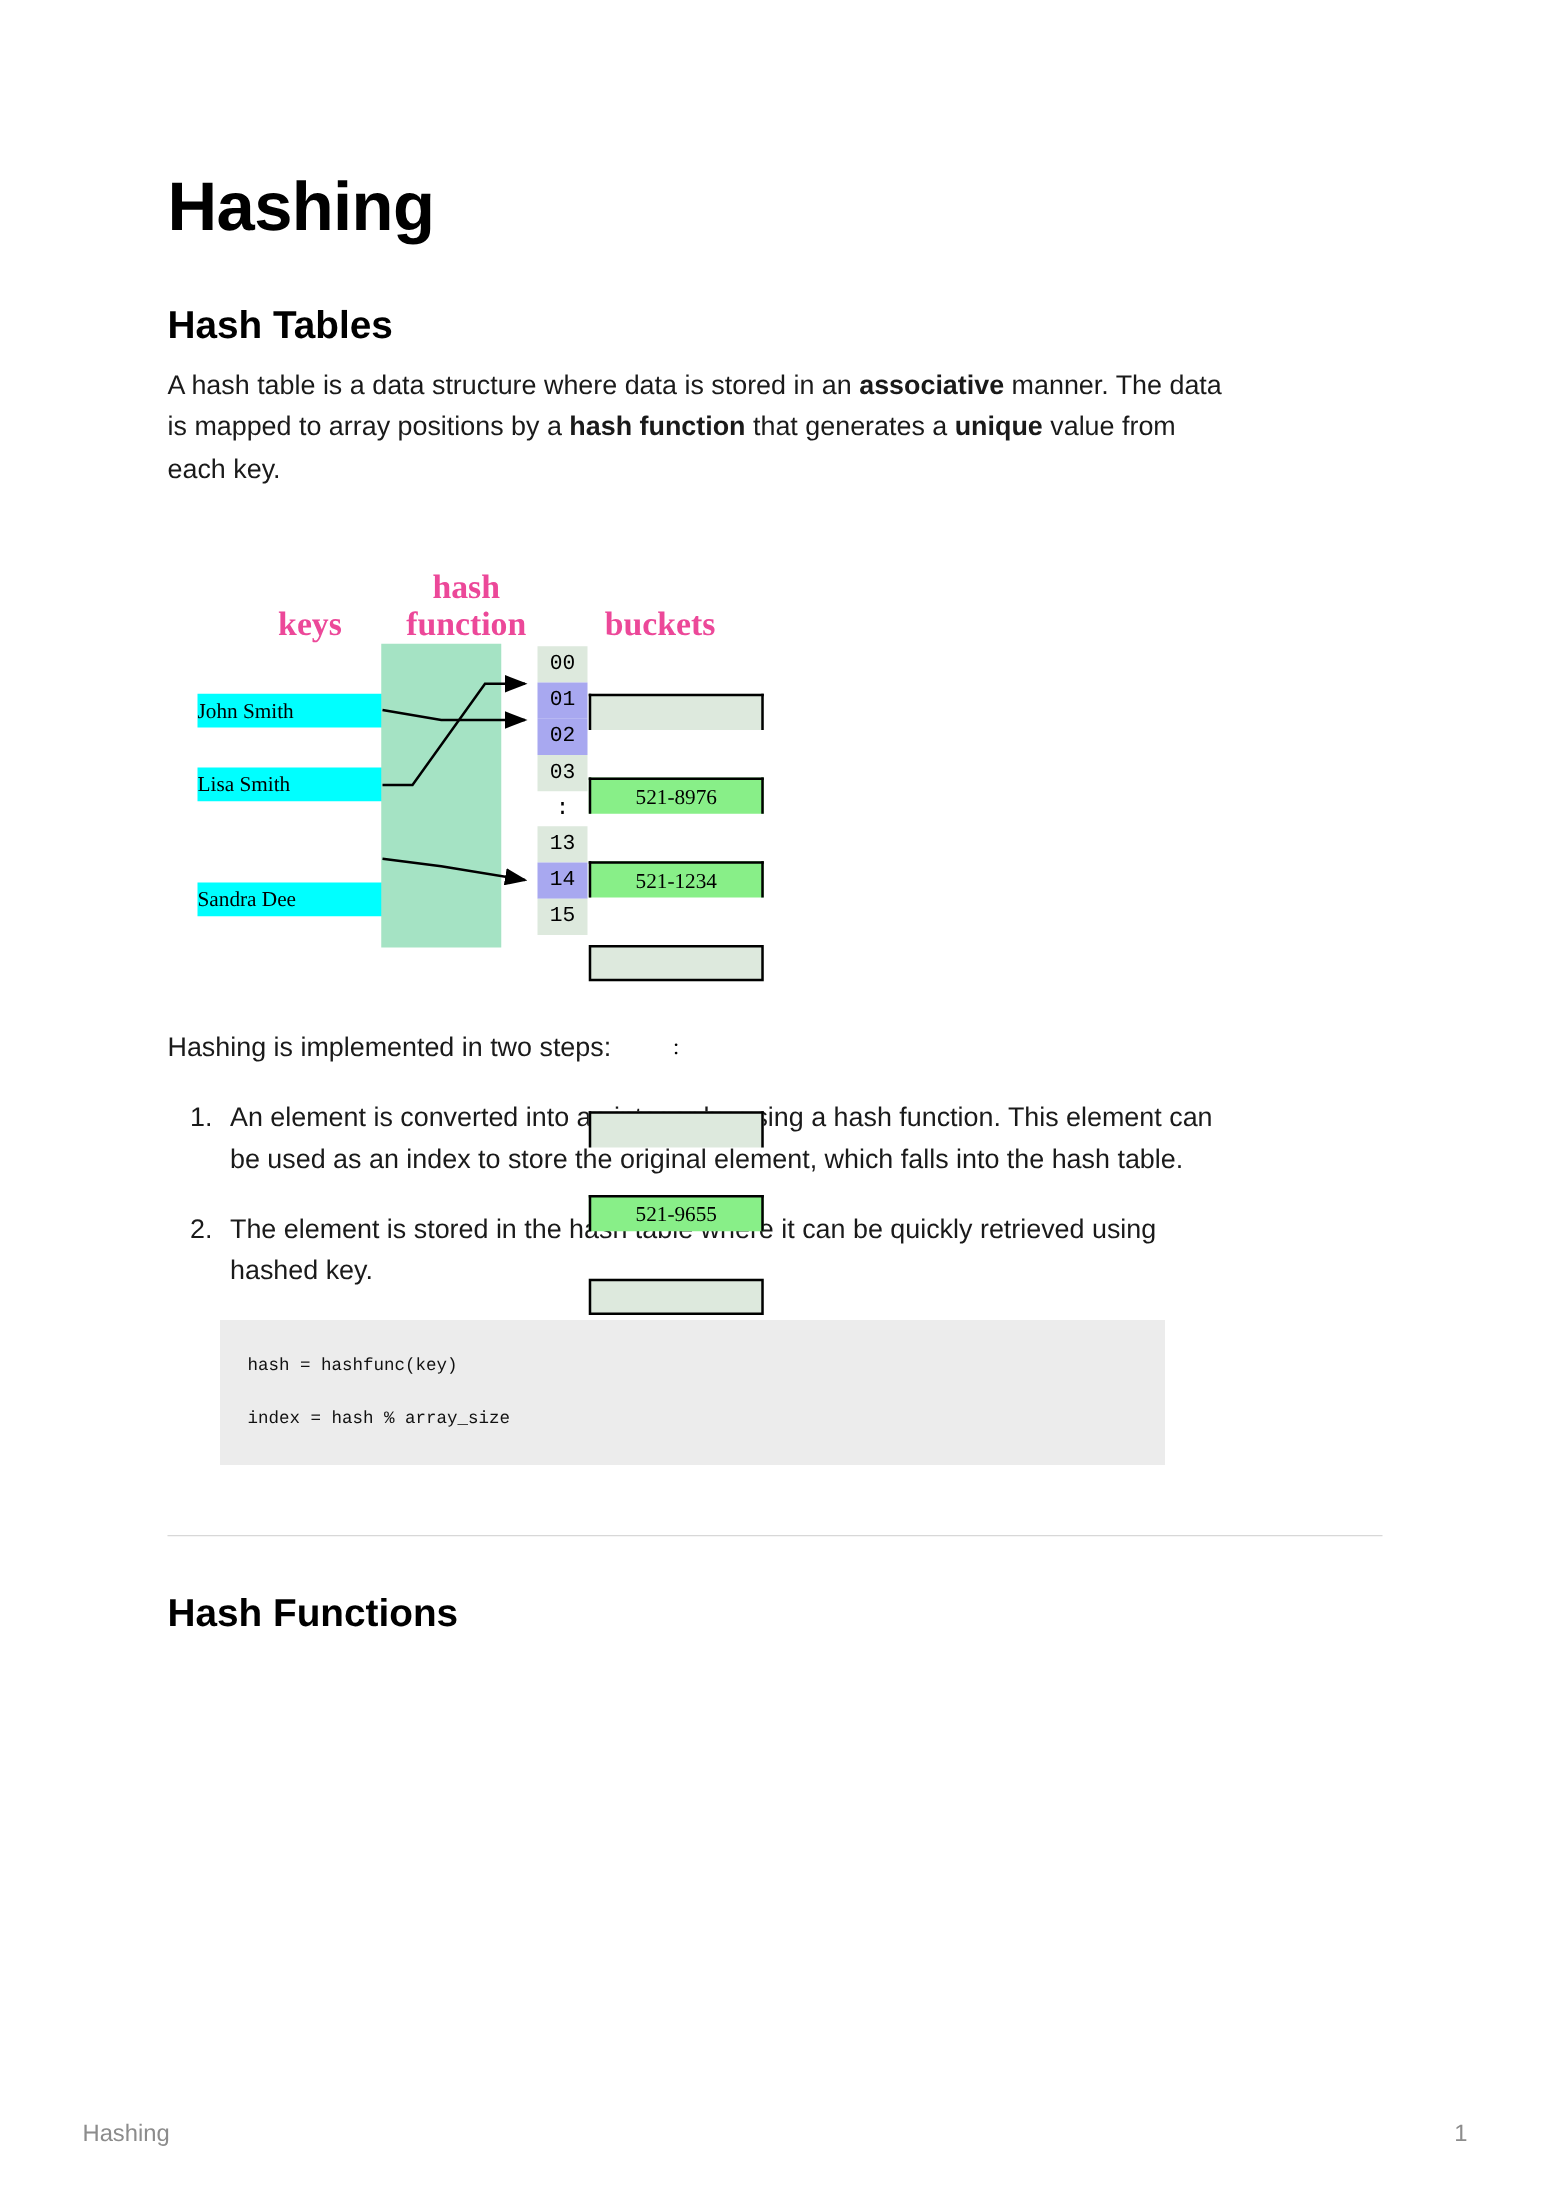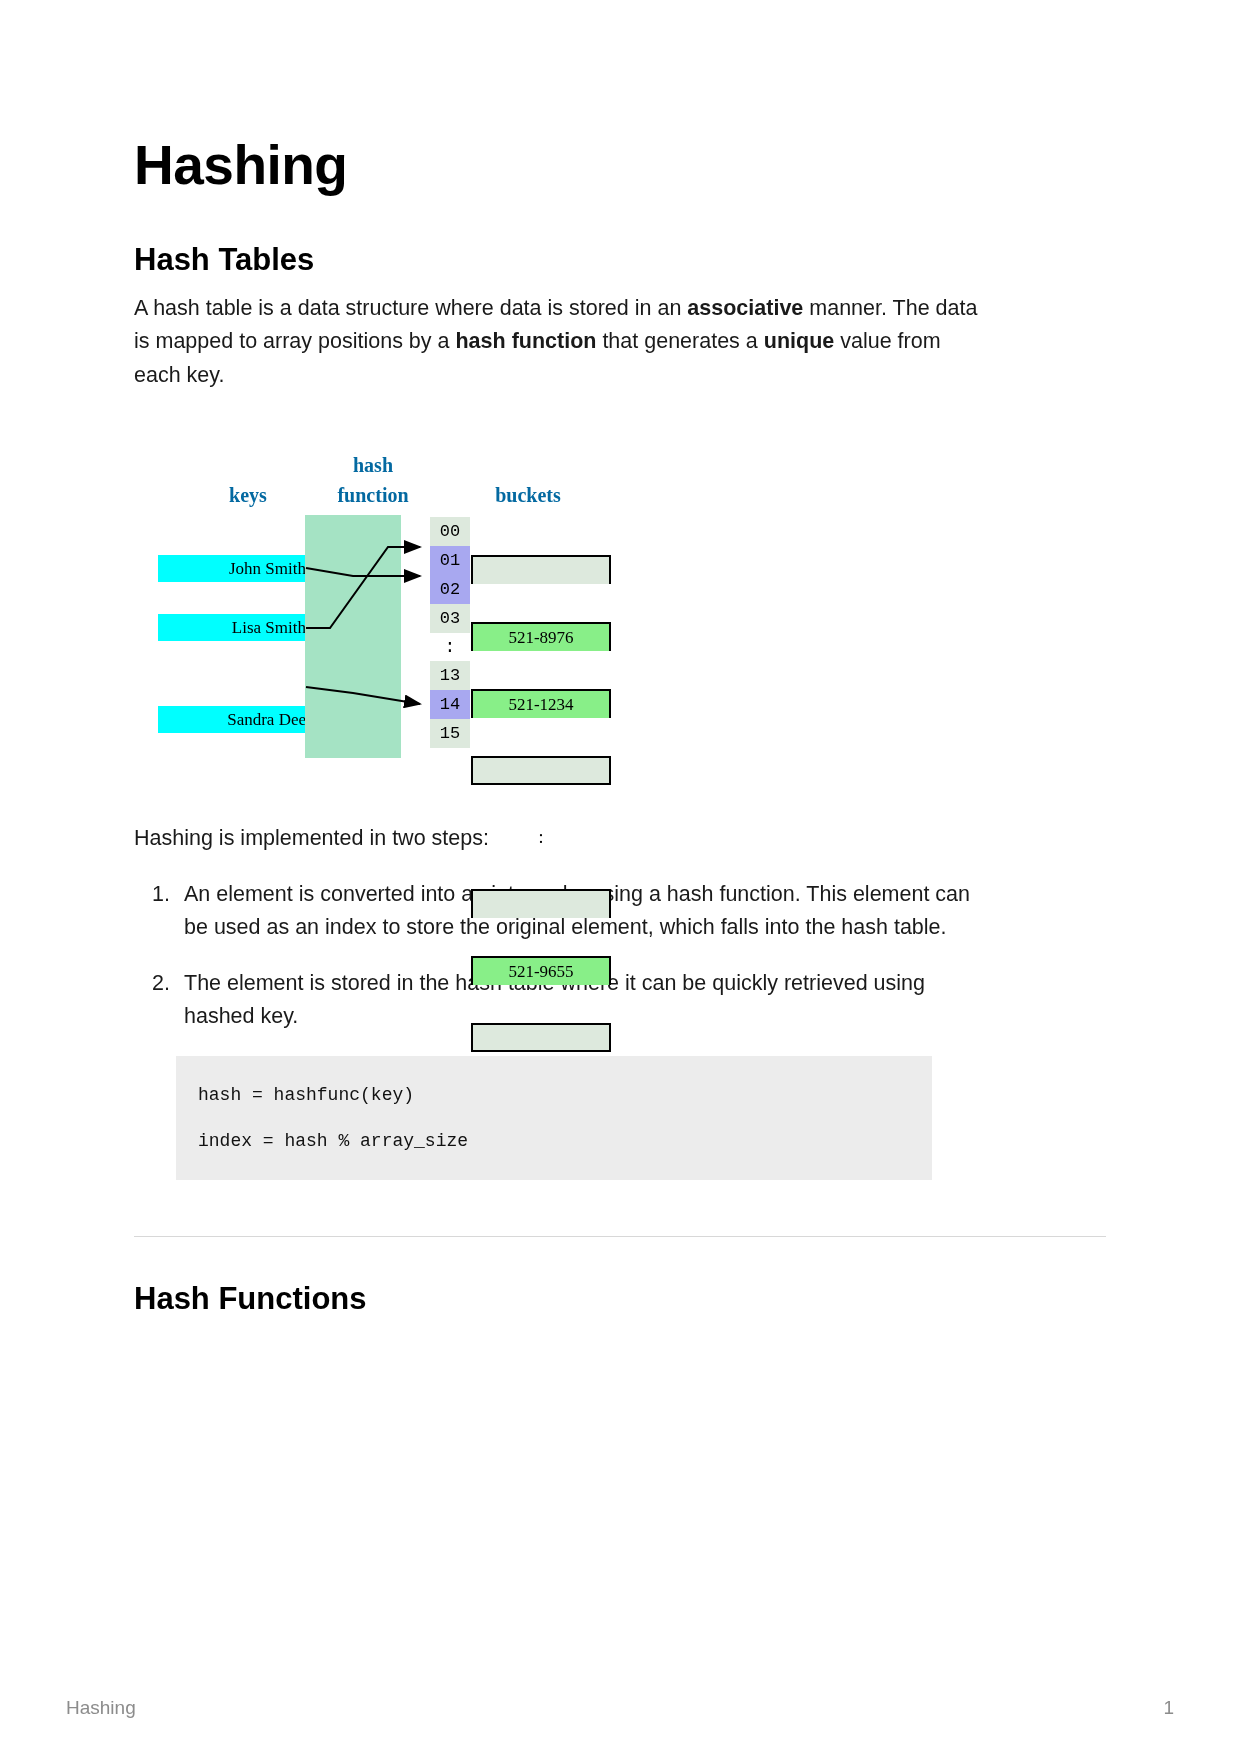--- a/index.html
+++ b/index.html
@@ -52,42 +52,42 @@
   .figure {
     position: relative;
     width: 460px;
     height: 330px;
     margin: 48px 0 0 14px;
   }
   .fig-label {
     position: absolute;
     font-family: "Liberation Serif", serif;
     font-weight: bold;
-    font-size: 20px;
-    color: #0369a1;
+    font-size: 27px;
+    color: #ec4899;
     text-align: center;
     white-space: nowrap;
   }
   .lbl-keys { left: 30px; top: 44px; width: 140px; }
   .lbl-hash1 { left: 155px; top: 14px; width: 140px; }
   .lbl-hash2 { left: 155px; top: 44px; width: 140px; }
   .lbl-buckets { left: 280px; top: 44px; width: 200px; }
 
   .keybox {
     position: absolute;
     left: 10px;
     width: 148px;
     height: 27px;
     background: #00ffff;
     font-family: "Liberation Serif", serif;
     font-size: 17px;
     color: #000;
     display: flex;
     align-items: center;
-    justify-content: flex-end;
+    justify-content: flex-start;
   }
   .key-0 { top: 115px; }
   .key-1 { top: 174px; }
   .key-2 { top: 234px; margin-top: 32px; }
 
   .hashbox {
     position: absolute;
     left: 157px;
     top: 75px;
     width: 96px;
@@ -171,21 +171,21 @@
     max-width: 800px;
   }
   
   .code {
     margin: 12px 0 0 42px;
     background: #ececec;
     padding: 30px 22px 30px 22px;
     width: 756px;
     box-sizing: border-box;
     font-family: "Liberation Mono", monospace;
-    font-size: 18px;
+    font-size: 14px;
     line-height: 1;
     color: #111;
   }
   .code div + div { margin-top: 28px; }
 
   hr.sep {
     border: none;
     border-top: 1px solid #d8d8d8;
     margin: 56px 0 0 0;
   }

